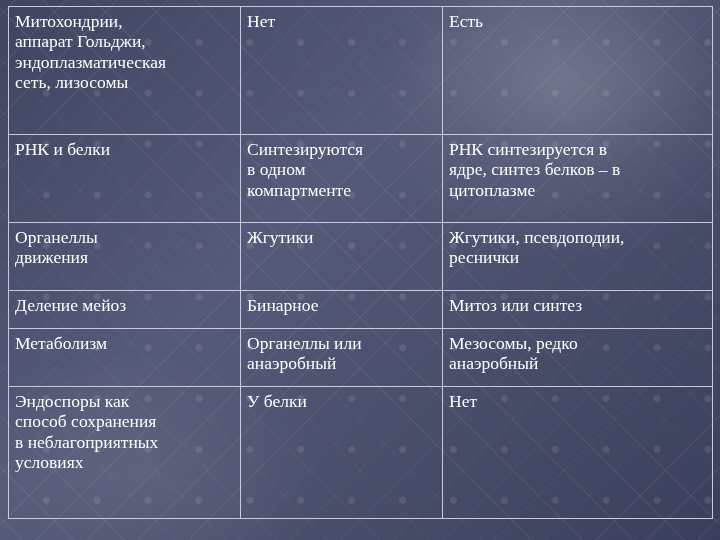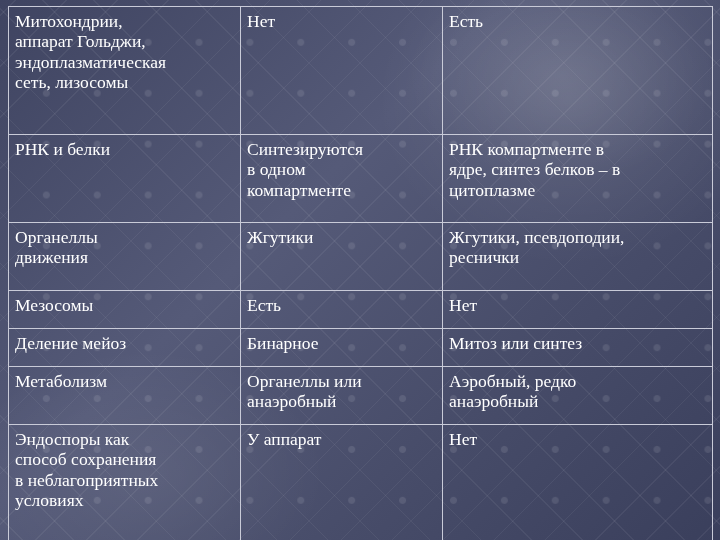--- a/index.html
+++ b/index.html
@@ -118,47 +118,36 @@
           <tr>
             <td class="tall-2">
               <span class="cell-text">РНК и белки</span>
             </td>
             <td class="tall-2">
               <span class="cell-text">Синтезируются
 в одном
 компартменте</span>
             </td>
             <td class="tall-2">
-              <span class="cell-text">РНК компартменте в
+              <span class="cell-text">РНК синтезируется в
 ядре, синтез белков – в
 цитоплазме</span>
             </td>
           </tr>
           <tr>
             <td class="tall-3">
               <span class="cell-text">Органеллы
 движения</span>
             </td>
             <td class="tall-3">
               <span class="cell-text">Жгутики</span>
             </td>
             <td class="tall-3">
               <span class="cell-text">Жгутики, псевдоподии,
 реснички</span>
-            </td>
-          </tr>
-          <tr>
-            <td class="row-sm">
-              <span class="cell-text">Мезосомы</span>
-            </td>
-            <td class="row-sm">
-              <span class="cell-text">Есть</span>
-            </td>
-            <td class="row-sm">
-              <span class="cell-text">Нет</span>
             </td>
           </tr>
           <tr>
             <td class="row-sm">
               <span class="cell-text">Деление мейоз</span>
             </td>
             <td class="row-sm">
               <span class="cell-text">Бинарное</span>
             </td>
             <td class="row-sm">
@@ -167,33 +156,33 @@
           </tr>
           <tr>
             <td class="tall-4">
               <span class="cell-text">Метаболизм</span>
             </td>
             <td class="tall-4">
               <span class="cell-text">Органеллы или
 анаэробный</span>
             </td>
             <td class="tall-4">
-              <span class="cell-text">Аэробный, редко
+              <span class="cell-text">Мезосомы, редко
 анаэробный</span>
             </td>
           </tr>
           <tr>
             <td class="tall-5">
               <span class="cell-text">Эндоспоры как
 способ сохранения
 в неблагоприятных
 условиях</span>
             </td>
             <td class="tall-5">
-              <span class="cell-text">У аппарат</span>
+              <span class="cell-text">У белки</span>
             </td>
             <td class="tall-5">
               <span class="cell-text">Нет</span>
             </td>
           </tr>
         </tbody>
     </table>
   </div>
 </div>
 

